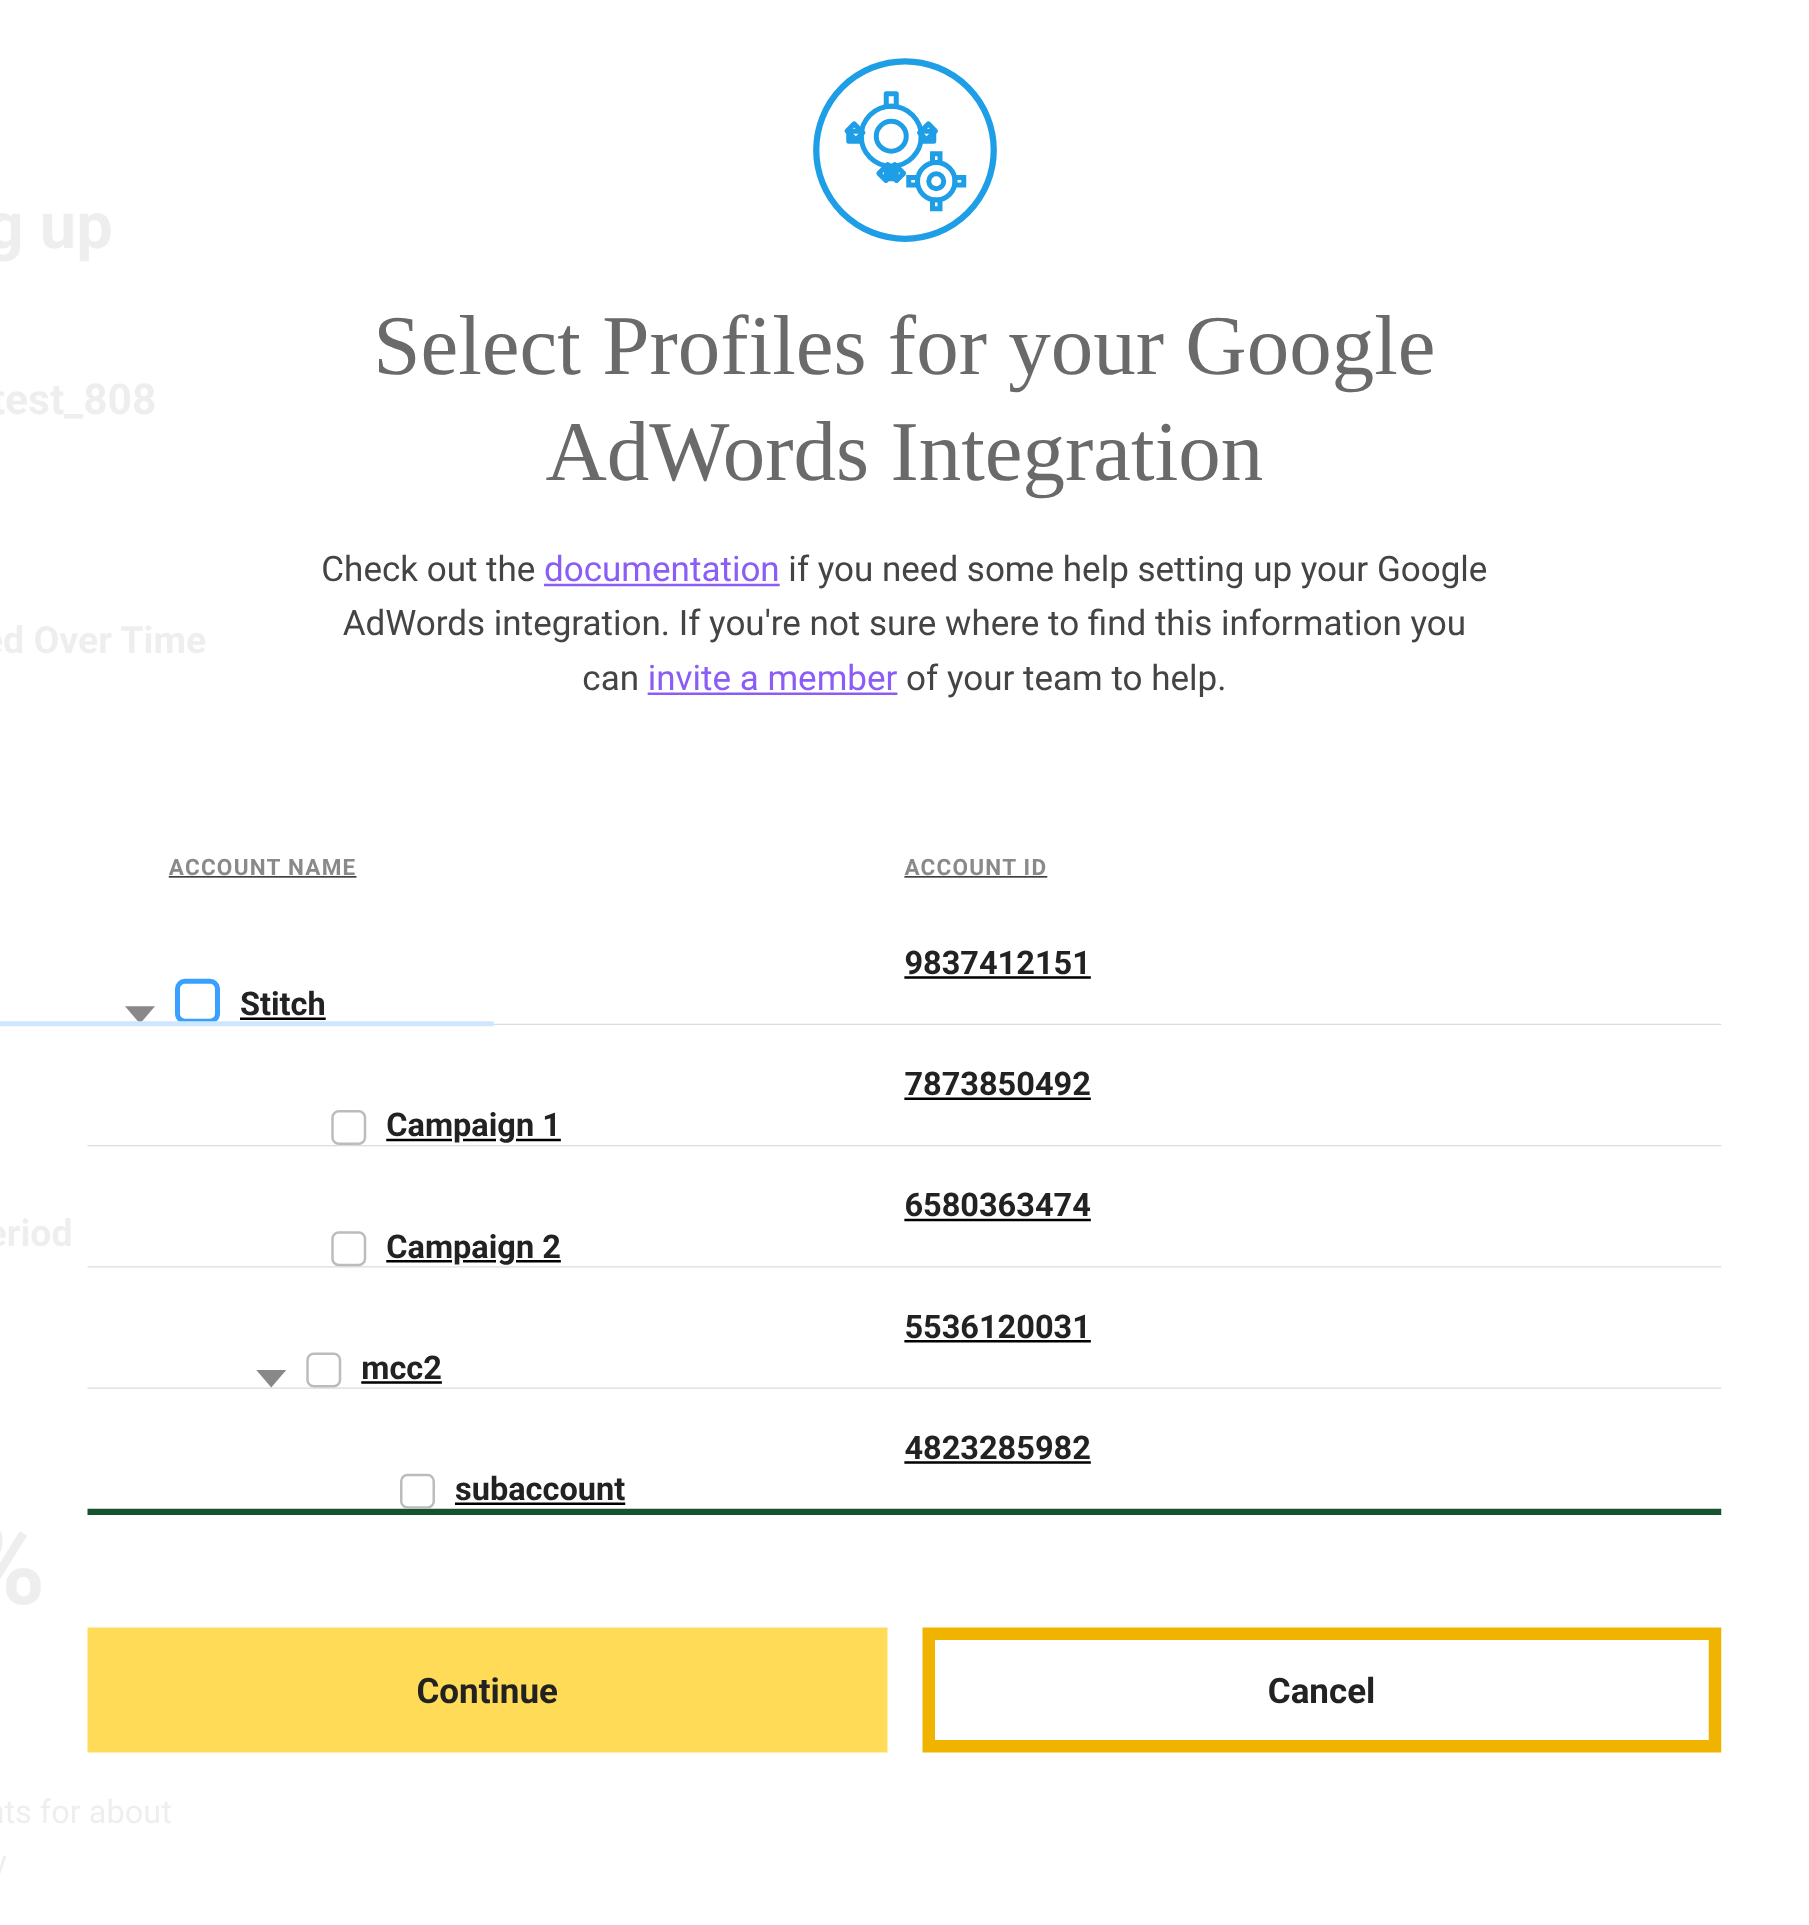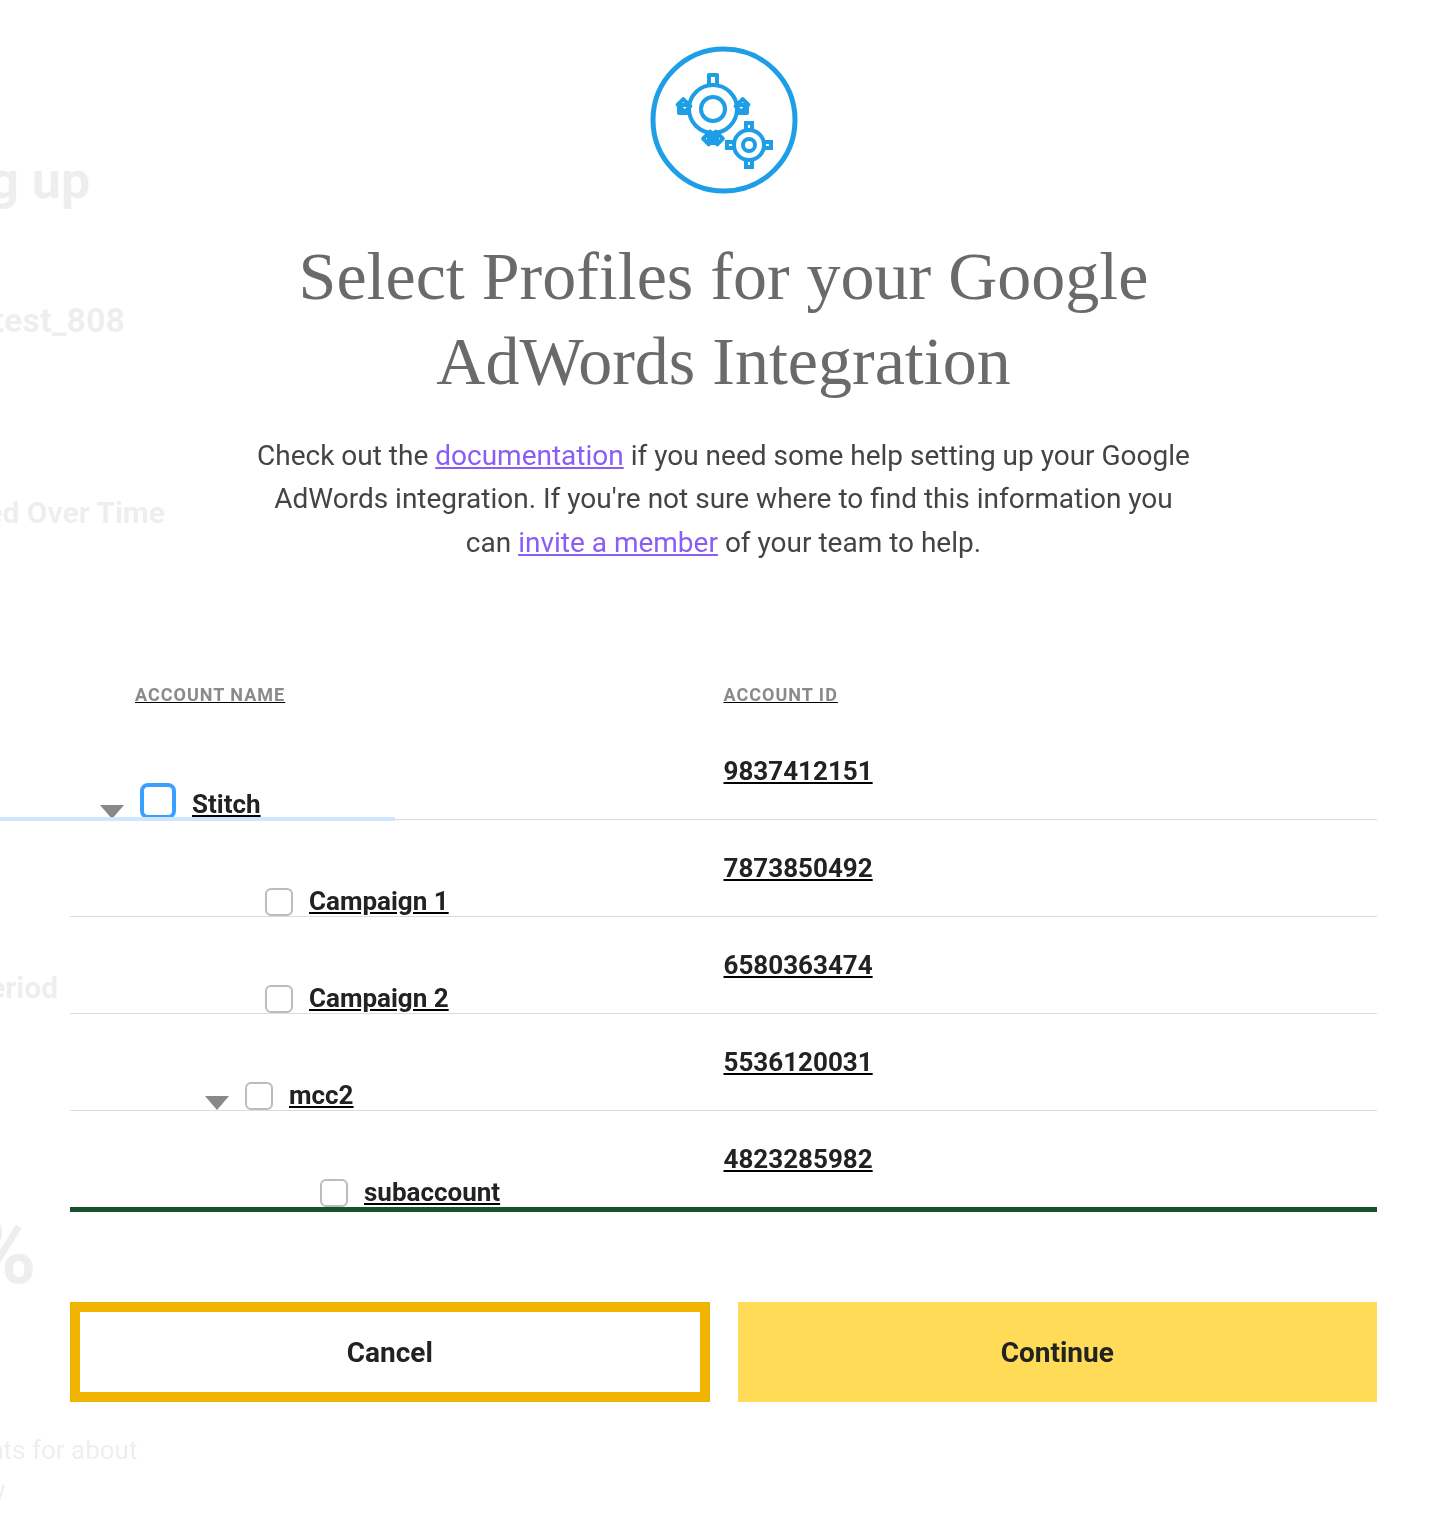--- a/index.html
+++ b/index.html
@@ -277,17 +277,17 @@
       <div class="cell-name indent-3">
         <span class="cb"></span>
         <span>subaccount</span>
       </div>
       <div class="cell-id">4823285982</div>
     </div>
 
   </div>
 
   <div class="footer">
+    <div class="btn continue">Continue</div>
     <div class="btn cancel">Cancel</div>
-    <div class="btn continue">Continue</div>
   </div>
 
 </div>
 
 </body></html>

